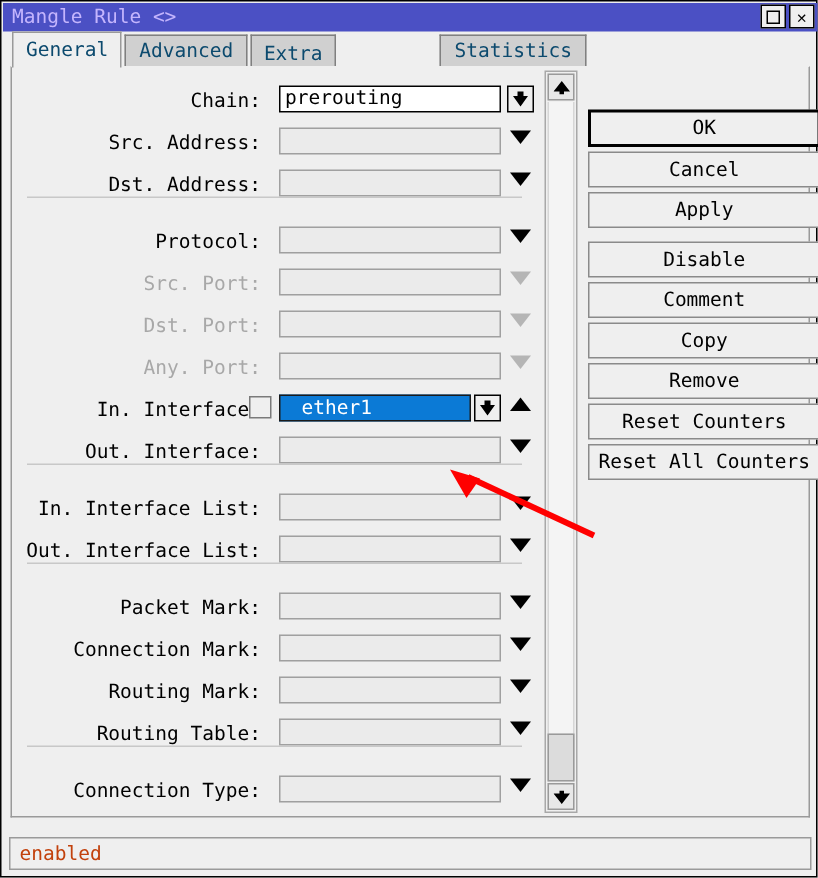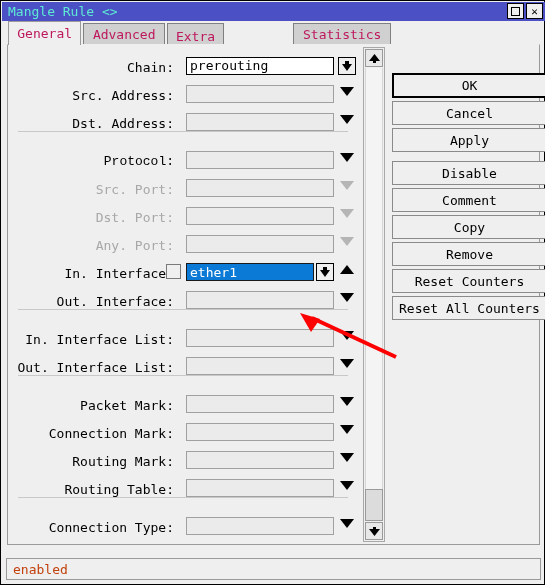--- a/index.html
+++ b/index.html
@@ -19,21 +19,21 @@
   }
 
   
   .titlebar{
     position:absolute;left:1px;top:1px;width:543px;height:19px;
     background:#4b50c4;
     display:flex;align-items:center;
     box-sizing:border-box;
   }
   .title-text{
-    color:#5eead4;font-size:13px;
+    color:#c4b5fd;font-size:13px;
     padding-left:6px;letter-spacing:0px;
     white-space:nowrap;
   }
   .title-buttons{
     position:absolute;right:2px;top:1px;
     display:flex;gap:2px;
   }
   .tbtn{
     width:17px;height:16px;
     background:#efefef;
@@ -50,21 +50,21 @@
   .tabstrip{
     position:absolute;left:1px;top:20px;width:543px;height:24px;
   }
   .tab{
     position:absolute;top:2px;height:21px;
     background:#d0d0d0;
     border:1px solid #808080;
     border-bottom:none;
     box-sizing:border-box;
     display:flex;align-items:center;justify-content:center;
-    font-size:13px;color:#be185d;
+    font-size:13px;color:#0c4a6e;
     padding:0 6px;
   }
   .tab.active{
     top:0;height:24px;
     background:#efefef;
     border-color:#9a9a9a;
     z-index:3;
   }
 
   
@@ -100,21 +100,21 @@
     background:#ebebeb;
     border:1px solid #a0a0a0;
     box-sizing:border-box;
   }
   .field.white{background:#ffffff;border:1px solid #000;}
   .field.sel{
     background:#0b7ad6;
     border:1px solid #1a1a1a;
     color:#ffffff;
     display:flex;align-items:center;
-    padding-left:3px;
+    padding-left:14px;
     font-size:13px;
   }
   .field .val{
     display:block;padding-left:3px;line-height:16px;
     font-size:13px;color:#000;
   }
 
   .caret{
     position:absolute;left:332px;top:2px;
     width:0;height:0;
@@ -280,21 +280,21 @@
           <div class="field"></div>
           <div class="caret"></div>
         </div>
         <div class="row" style="top: 68px; width: 352px;">
           <div class="lbl" style="left: 0px;">Dst. Address:</div>
           <div class="field"></div>
           <div class="caret"></div>
         </div>
         <div class="sep" style="top: 86px;"></div>
         <div class="row" style="top: 106px; width: 352px;">
-          <div class="lbl" style="left: 0px; font-family: Liberation Mono, monospace;">Protocol:</div>
+          <div class="lbl" style="left: 0px;">Protocol:</div>
           <div class="field"></div>
           <div class="caret"></div>
         </div>
         <div class="row" style="top: 134px; width: 352px;">
           <div class="lbl dim" style="left: 0px;">Src. Port:</div>
           <div class="field"></div>
           <div class="caret dim"></div>
         </div>
         <div class="row" style="top: 162px; width: 352px;">
           <div class="lbl dim" style="left: 0px;">Dst. Port:</div>

